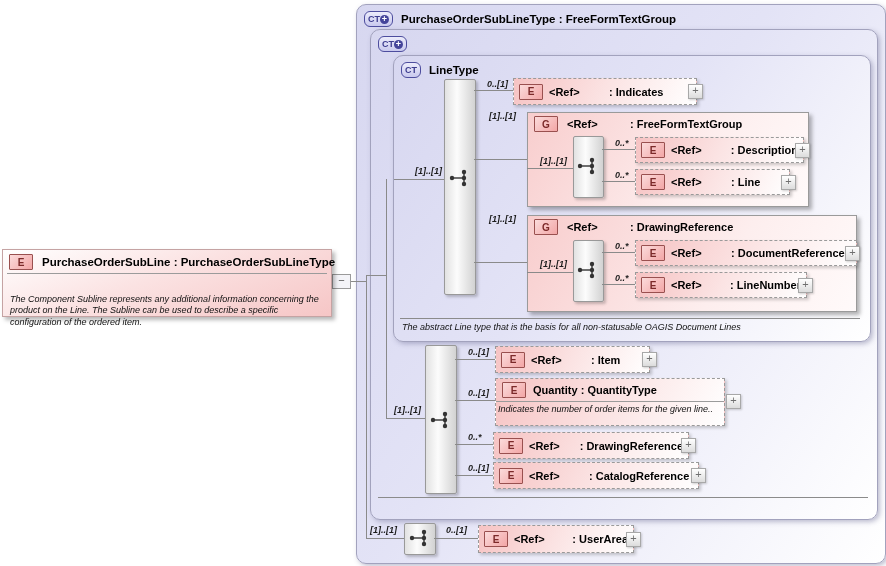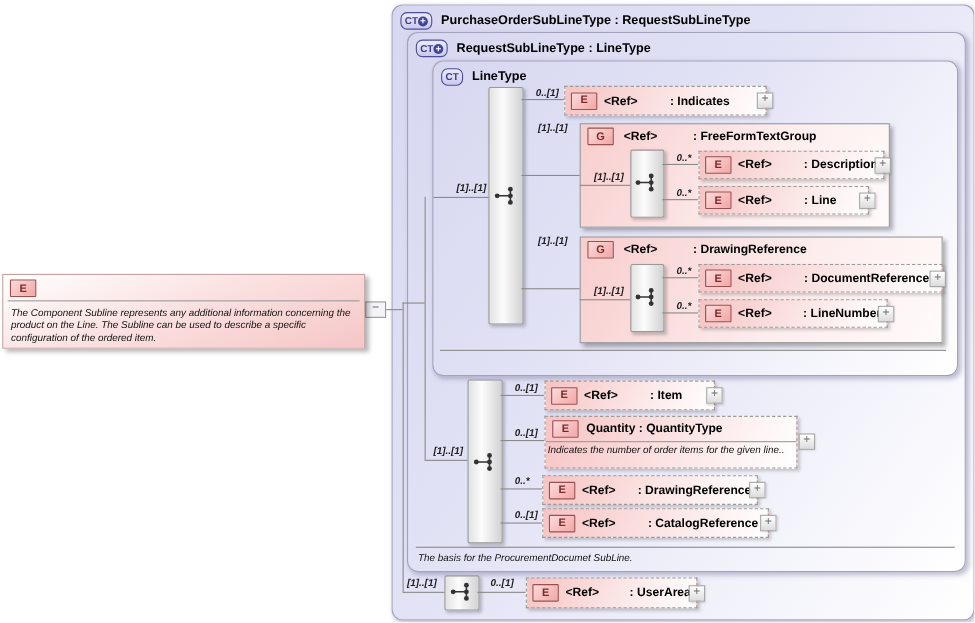--- a/index.html
+++ b/index.html
@@ -50,52 +50,51 @@
     text-align:center;box-shadow:1px 1px 2px rgba(0,0,0,.18);}
   .divider{position:absolute;height:1px;background:#8b8b8b;}
   .annot{position:absolute;font-style:italic;font-size:9px;color:#101010;line-height:1.25;}
 
   
   .main-elem{position:absolute;left:2px;top:249px;width:328px;height:66px;
     border:1px solid #c5a3a3;background:linear-gradient(160deg,#ffffff 0%,#fbe2e2 45%,#f6c6c6 100%);
     box-shadow:3px 3px 4px rgba(0,0,0,.28);}
   .main-title{display:flex;align-items:center;gap:9px;padding:4px 6px 3px 6px;
     font-weight:bold;font-size:11.5px;white-space:nowrap;}
-  .main-annot{border-top:1px solid #9b9b9b;margin:0 4px;padding:5px 3px;
+  .main-annot{border-top:1px solid #9b9b9b;margin:0 4px;padding:20px 3px;
     font-style:italic;font-size:9px;line-height:1.25;color:#101010;}
 
   .collapse-handle{position:absolute;left:332px;top:274px;width:17px;height:13px;
     border:1px solid #9a9a9a;background:#f4f4f8;color:#555;font-size:11px;line-height:11px;
     text-align:center;}
   .qty-head{display:flex;align-items:center;gap:7px;padding:3px 6px;font-weight:bold;font-size:11px;}
   .qty-annot{border-top:1px solid #9b9b9b;margin:0 0;padding:2px 2px;
     font-style:italic;font-size:9px;color:#101010;white-space:nowrap;}
 </style>
 </head>
 <body>
 
 <div class="canvas">
 
   <div class="ct-container" style="left:356px;top:4px;width:528px;height:558px;">
     <div class="ct-header">
       <span class="ct-badge">
           <span>CT</span>
           <span class="ct-plus">+</span>
         </span>
-      <span>PurchaseOrderSubLineType : RequestSubLineType</span>
+      <span>PurchaseOrderSubLineType : FreeFormTextGroup</span>
     </div>
   </div>
 
   <div class="ct-container" style="left:370px;top:29px;width:506px;height:489px;">
     <div class="ct-header">
       <span class="ct-badge">
           <span>CT</span>
           <span class="ct-plus">+</span>
         </span>
-      <span>RequestSubLineType : LineType</span>
     </div>
   </div>
 
   <div class="ct-container" style="left:393px;top:55px;width:476px;height:285px;">
     <div class="ct-header">
       <span class="ct-badge">
           <span>CT</span>
         </span>
       <span>LineType</span>
     </div>
@@ -103,20 +102,21 @@
 
   <div class="hline" style="left:326px;top:281px;width:40px;"></div>
   <div class="vline" style="left:366px;top:275px;height:263px;"></div>
   <div class="hline" style="left:366px;top:275px;width:20px;"></div>
   <div class="vline" style="left:386px;top:179px;height:239px;"></div>
   <div class="collapse-handle">−</div>
 
   <div class="main-elem">
     <div class="main-title">
       <span class="badge-e">E</span>
+      <span>PurchaseOrderSubLine : PurchaseOrderSubLineType</span>
     </div>
     <div class="main-annot">The Component Subline represents any additional information concerning the product on the Line.  The Subline can be used to describe a specific configuration of the ordered item.</div>
   </div>
 
   <div class="hline" style="left:394px;top:179px;width:50px;"></div>
   <div class="card-label" style="left:415px;top:166px;">[1]..[1]</div>
   <div class="seq-bar" style="left:444px;top:79px;width:30px;height:214px;"></div>
   <svg class="seq-glyph" style="left:448px;top:168px;" viewBox="0 0 22 20">
     <line x1="4" y1="10" x2="16" y2="10" stroke="#333" stroke-width="1.4"></line>
     <line x1="16" y1="4" x2="16" y2="16" stroke="#333" stroke-width="1.4"></line>
@@ -203,20 +203,21 @@
   <div class="hline" style="left:602px;top:284px;width:33px;"></div>
   <div class="card-label" style="left:615px;top:273px;">0..*</div>
   <div class="elem-box" style="left:635px;top:272px;width:160px;height:24px;">
     <span class="badge-e">E</span>
     <span class="elem-ref">&lt;Ref&gt;</span>
     <span class="elem-name">: LineNumber</span>
   </div>
   <div class="plusbox" style="left:798px;top:278px;">+</div>
 
   <div class="divider" style="left:400px;top:318px;width:460px;"></div>
+  <div class="annot" style="left:402px;top:322px;width:460px;">The abstract Line type that is the basis for all non-statusable OAGIS Document Lines</div>
 
   <div class="hline" style="left:386px;top:418px;width:39px;"></div>
   <div class="card-label" style="left:394px;top:405px;">[1]..[1]</div>
   <div class="seq-bar" style="left:425px;top:345px;width:30px;height:147px;"></div>
   <svg class="seq-glyph" style="left:429px;top:410px;" viewBox="0 0 22 20">
     <line x1="4" y1="10" x2="16" y2="10" stroke="#333" stroke-width="1.4"></line>
     <line x1="16" y1="4" x2="16" y2="16" stroke="#333" stroke-width="1.4"></line>
     <circle cx="4" cy="10" r="2.2" fill="#333"></circle>
       <circle cx="16" cy="4" r="2.2" fill="#333"></circle>
     <circle cx="16" cy="10" r="2.2" fill="#333"></circle>
@@ -255,21 +256,20 @@
   <div class="hline" style="left:455px;top:475px;width:38px;"></div>
   <div class="card-label" style="left:468px;top:463px;">0..[1]</div>
   <div class="elem-box" style="left:493px;top:462px;width:194px;height:25px;">
     <span class="badge-e">E</span>
     <span class="elem-ref">&lt;Ref&gt;</span>
     <span class="elem-name">: CatalogReference</span>
   </div>
   <div class="plusbox" style="left:691px;top:468px;">+</div>
 
   <div class="divider" style="left:378px;top:497px;width:490px;"></div>
-  <div class="annot" style="left:380px;top:502px;width:490px;">The basis for the ProcurementDocumet SubLine.</div>
 
   <div class="hline" style="left:366px;top:538px;width:38px;"></div>
   <div class="card-label" style="left:370px;top:525px;">[1]..[1]</div>
   <div class="seq-bar" style="left:404px;top:523px;width:30px;height:30px;"></div>
   <svg class="seq-glyph" style="left:408px;top:528px;" viewBox="0 0 22 20">
     <line x1="4" y1="10" x2="16" y2="10" stroke="#333" stroke-width="1.4"></line>
     <line x1="16" y1="4" x2="16" y2="16" stroke="#333" stroke-width="1.4"></line>
     <circle cx="4" cy="10" r="2.2" fill="#333"></circle>
       <circle cx="16" cy="4" r="2.2" fill="#333"></circle>
     <circle cx="16" cy="10" r="2.2" fill="#333"></circle>

